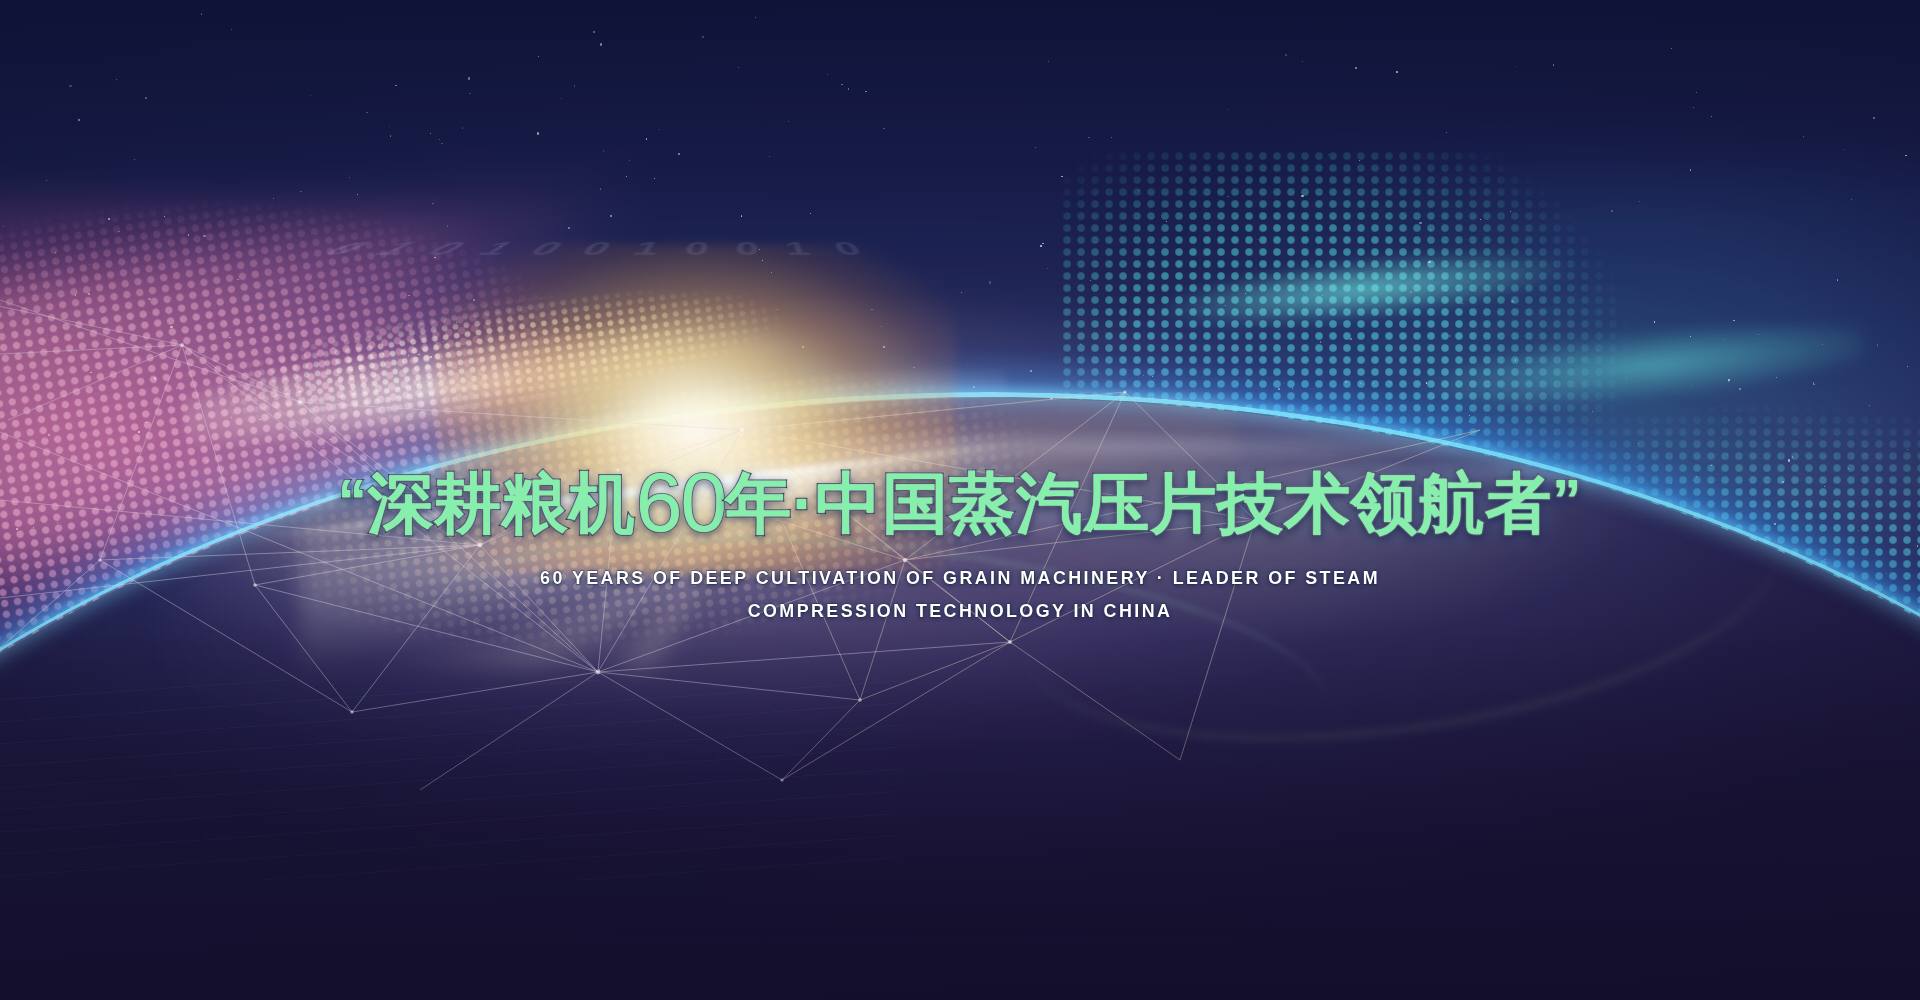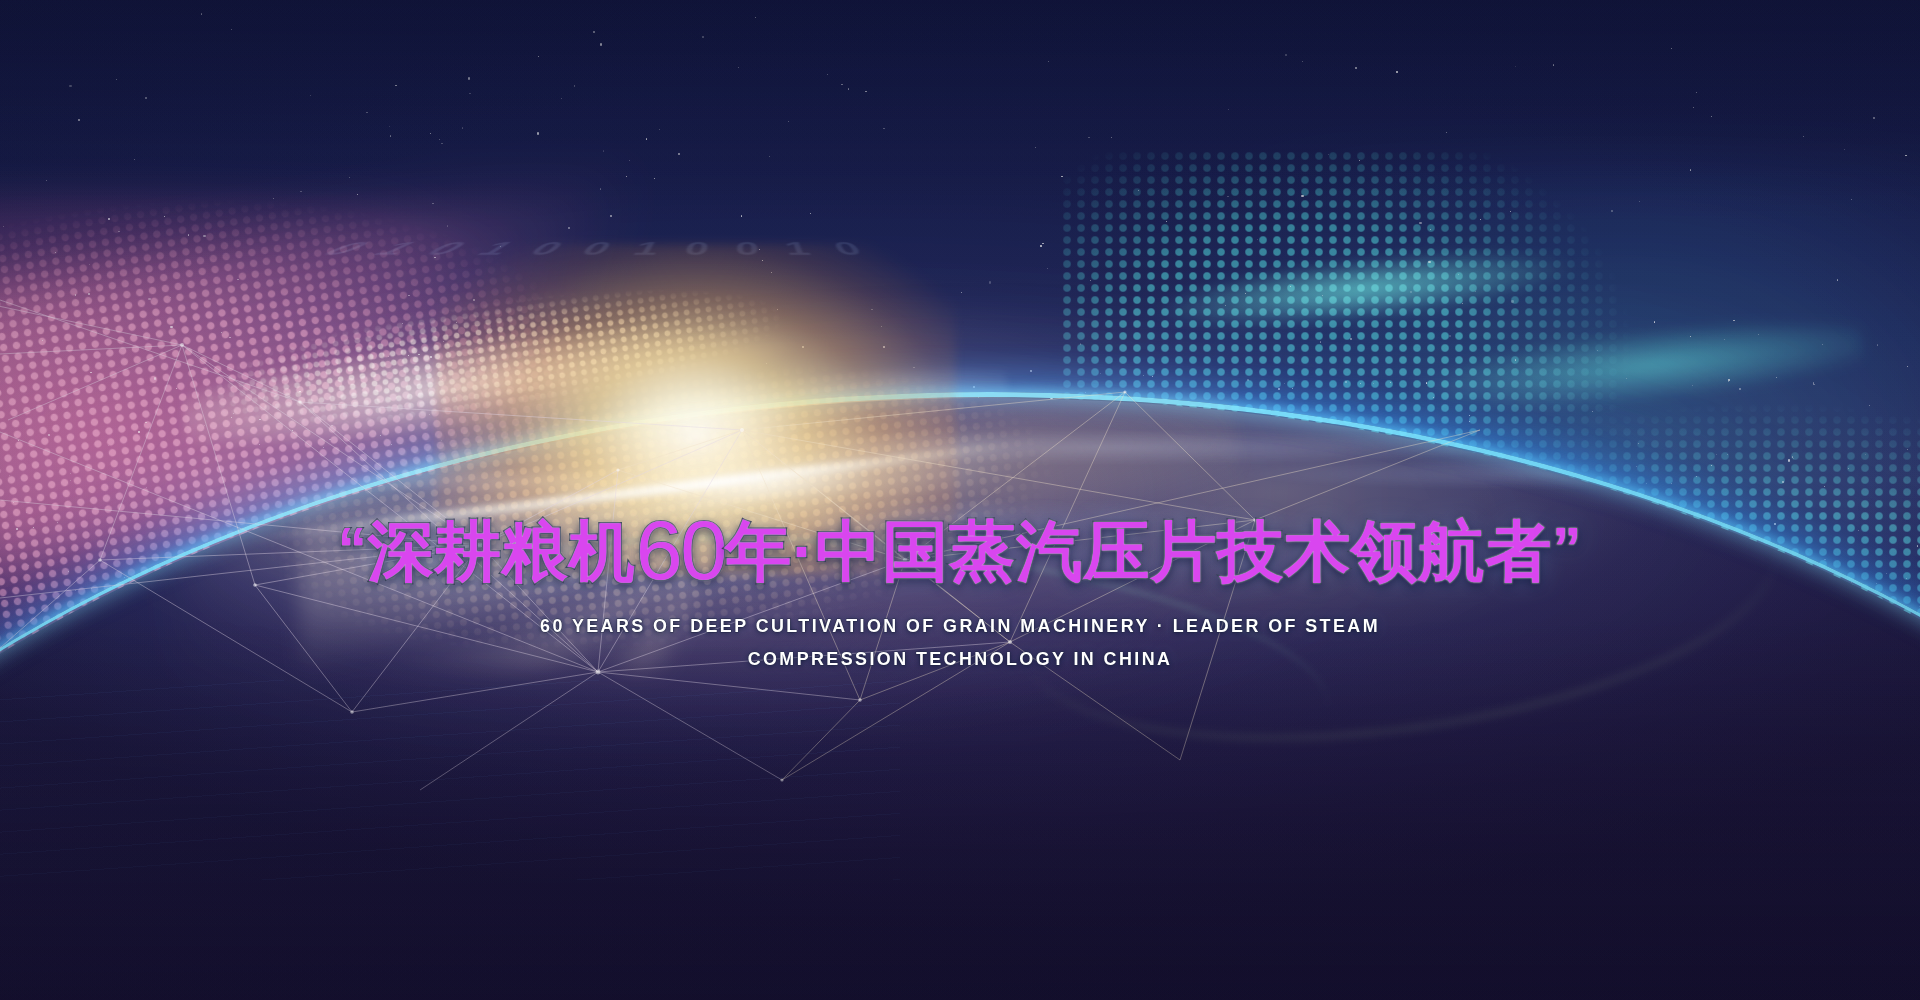--- a/index.html
+++ b/index.html
@@ -282,30 +282,29 @@
     position:absolute;
     left:0; right:0; top:460px;
     text-align:center;
     z-index:40;
   }
   .headline{
     font-family:"Liberation Sans", sans-serif;
     font-size:66px;
     font-weight:700;
     line-height:1;
-    color:#d946ef;
+    color:#86efac;
     letter-spacing:1px;
     white-space:nowrap;
     -webkit-text-stroke:2.5px #3a3f52;
     paint-order:stroke fill;
     text-shadow:
       0 0 2px rgba(255,255,255,.9),
       0 3px 10px rgba(10,20,55,.75),
       0 0 26px rgba(120,190,255,.30);
-    margin-top: 48px;
   }
   .headline .num{
     font-size:84px;
     font-weight:400;
     letter-spacing:-2px;
     vertical-align:-5px;
     -webkit-text-stroke:2.2px #3a3f52;
   }
   .headline .q{
     font-size:58px;

